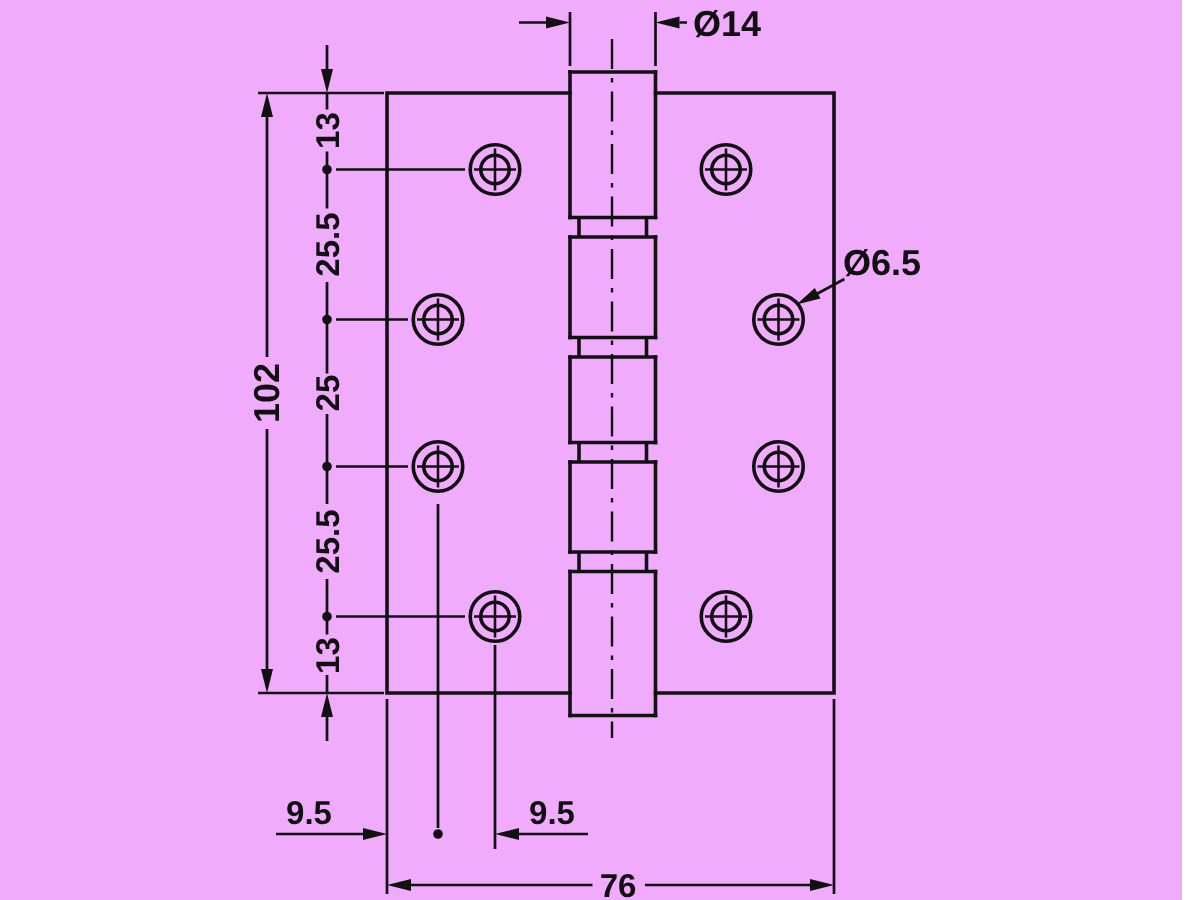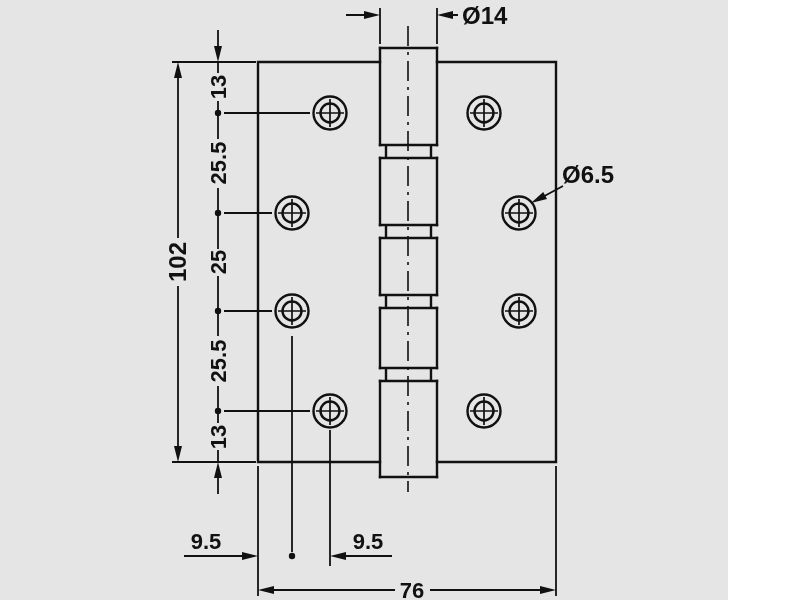--- a/index.html
+++ b/index.html
@@ -6,23 +6,23 @@
     margin: 0;
     padding: 0;
     background: #ffffff;
     width: 800px;
     height: 600px;
     overflow: hidden;
     font-family: "Liberation Sans", sans-serif;
   }
   .canvas {
     position: relative;
-    width: 728px;
+    width: 788px;
     height: 600px;
-    background: #e5e5e5;
+    background: #f0abfc;
   }
   svg { display: block; }
   svg text {
     font-family: "Liberation Sans", sans-serif;
     font-weight: 700;
     fill: #111111;
   }
   .t24 { font-size: 24px; }
   .t22 { font-size: 22px; }
   .outline  { stroke: #111111; stroke-width: 2.4; fill: none; stroke-linecap: square; }

